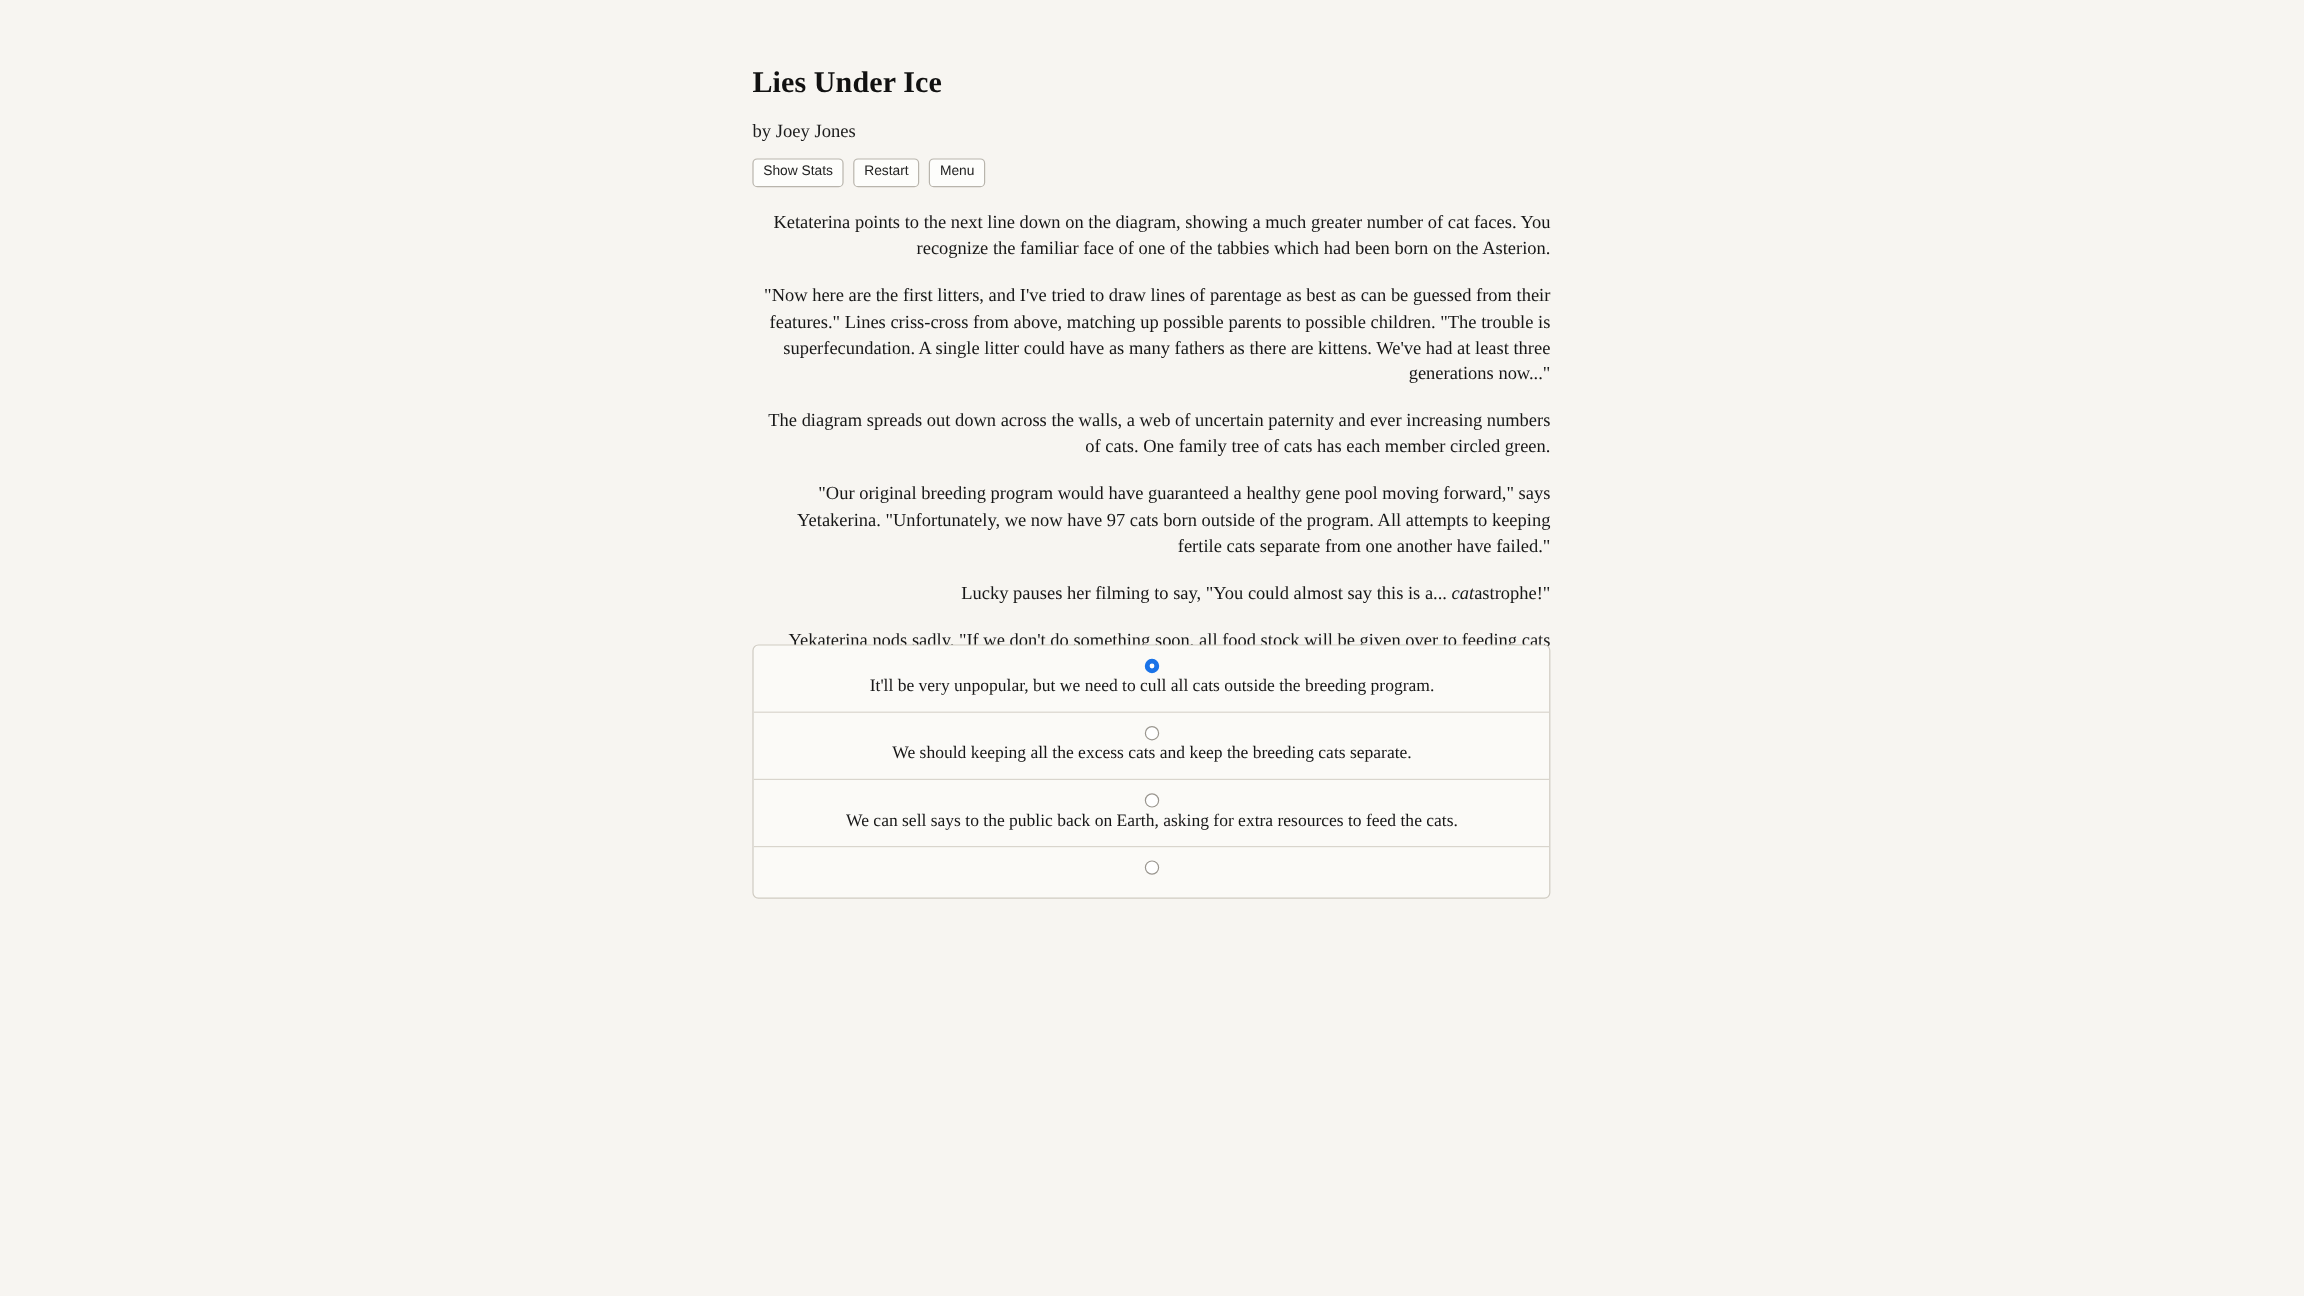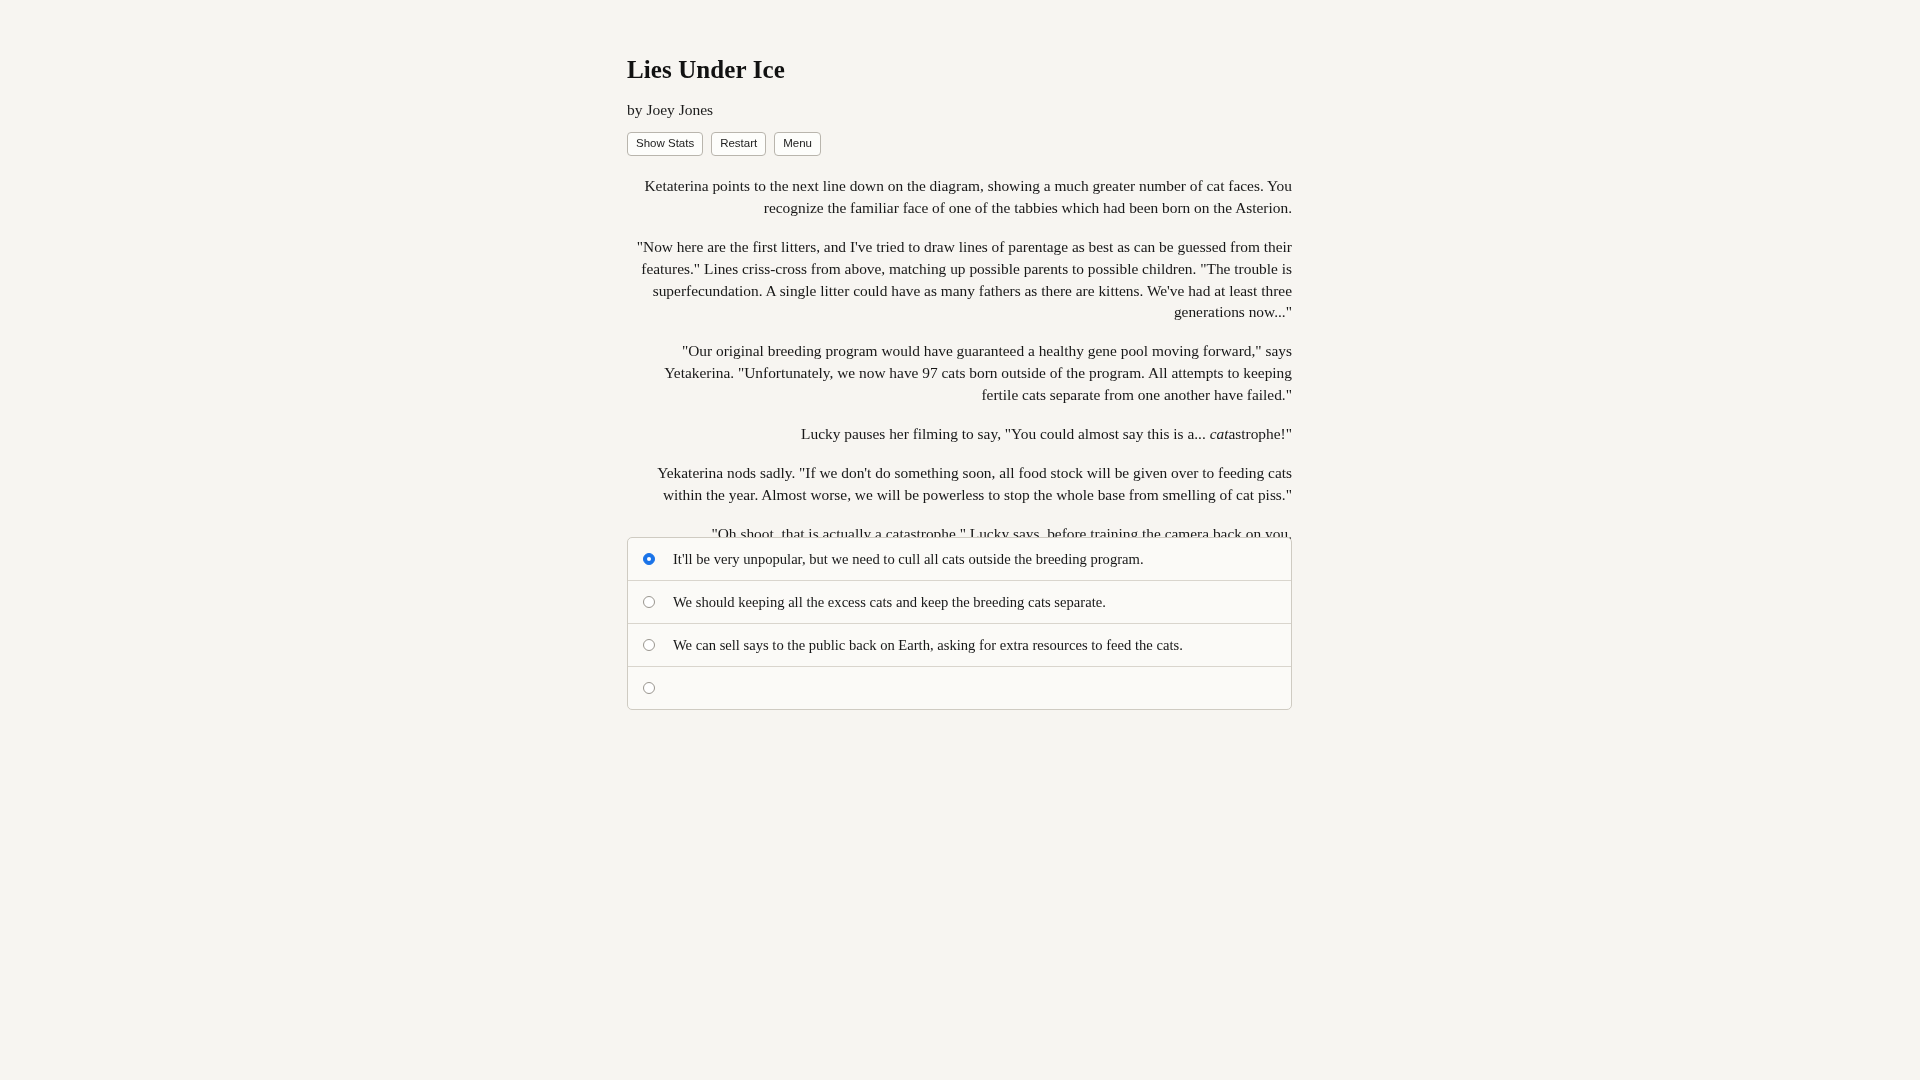--- a/index.html
+++ b/index.html
@@ -74,25 +74,26 @@
     top: 499px;
     width: 663px;
     border: 1px solid #cfcbc2;
     border-radius: 5px;
     background: #fbfaf7;
     overflow: hidden;
   }
   .choice {
     display: flex;
     align-items: center;
-    gap: 18px;
+    gap: 2px;
     padding: 11px 14px 11px 15px;
     border-bottom: 1px solid #d9d5cd;
     cursor: pointer;
     min-height: 20px;
+    flex-direction: column;
   }
   .choice:last-child { border-bottom: none; }
   .radio {
     width: 12px;
     height: 12px;
     border-radius: 50%;
     border: 1px solid #9a968f;
     background: #fff;
     flex: 0 0 auto;
     position: relative;
@@ -146,20 +147,21 @@
     <div class="byline">by Joey Jones</div>
 
     <div class="btnbar">
       <button class="smallbtn">Show Stats</button>
       <button class="smallbtn">Restart</button>
       <button class="smallbtn">Menu</button>
     </div>
 
     <p class="para">Ketaterina points to the next line down on the diagram, showing a much greater number of cat faces. You recognize the familiar face of one of the tabbies which had been born on the Asterion.</p>
     <p class="para">"Now here are the first litters, and I've tried to draw lines of parentage as best as can be guessed from their features." Lines criss-cross from above, matching up possible parents to possible children. "The trouble is superfecundation. A single litter could have as many fathers as there are kittens. We've had at least three generations now..."</p>
+    <p class="para">The diagram spreads out down across the walls, a web of uncertain paternity and ever increasing numbers of cats. One family tree of cats has each member circled green.</p>
     <p class="para">"Our original breeding program would have guaranteed a healthy gene pool moving forward," says Yetakerina. "Unfortunately, we now have 97 cats born outside of the program. All attempts to keeping fertile cats separate from one another have failed."</p>
 
     <p class="para"><span>Lucky pauses her filming to say, "You could almost say this is a... </span><em>cat</em><span>astrophe!"</span></p>
 
     <p class="para">Yekaterina nods sadly. "If we don't do something soon, all food stock will be given over to feeding cats within the year. Almost worse, we will be powerless to stop the whole base from smelling of cat piss."</p>
     <p class="para">"Oh shoot, that is actually a catastrophe," Lucky says, before training the camera back on you.</p>
 
   </div>
 
   <div class="choices">

